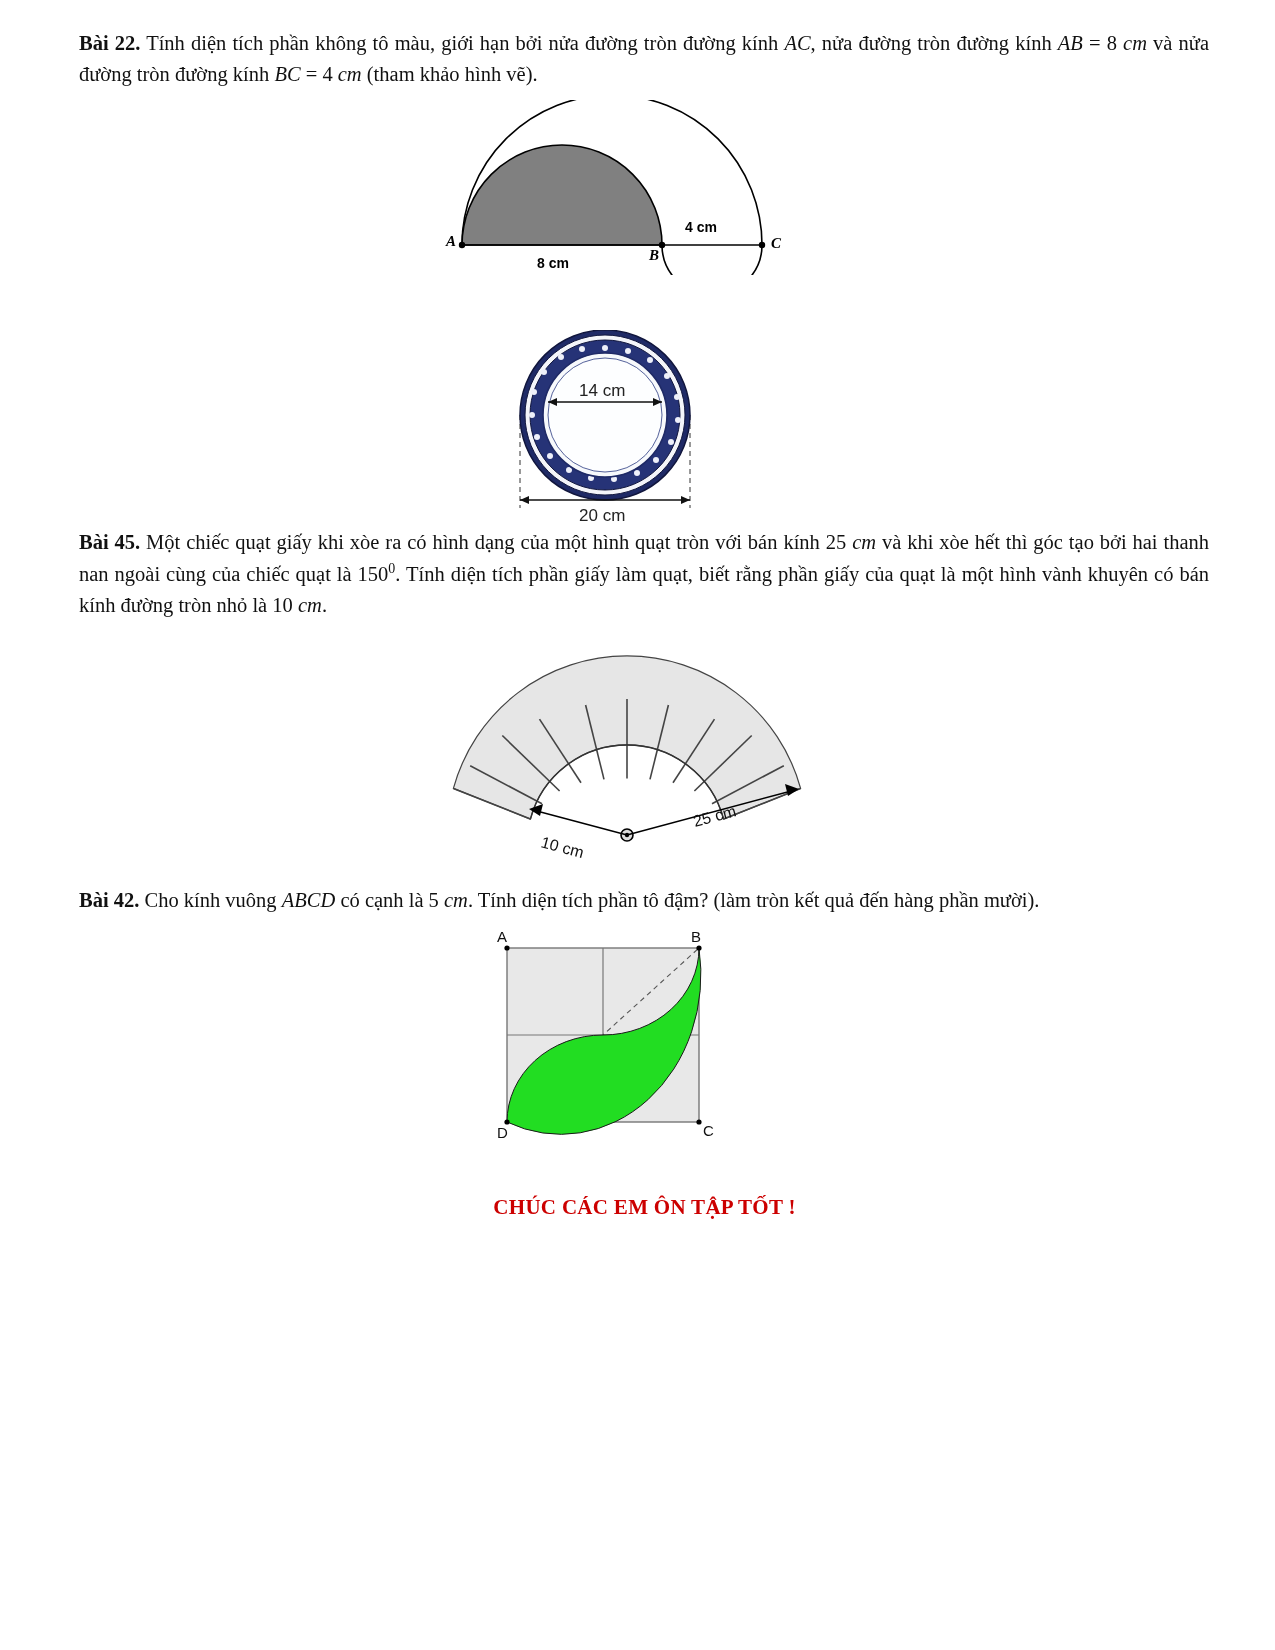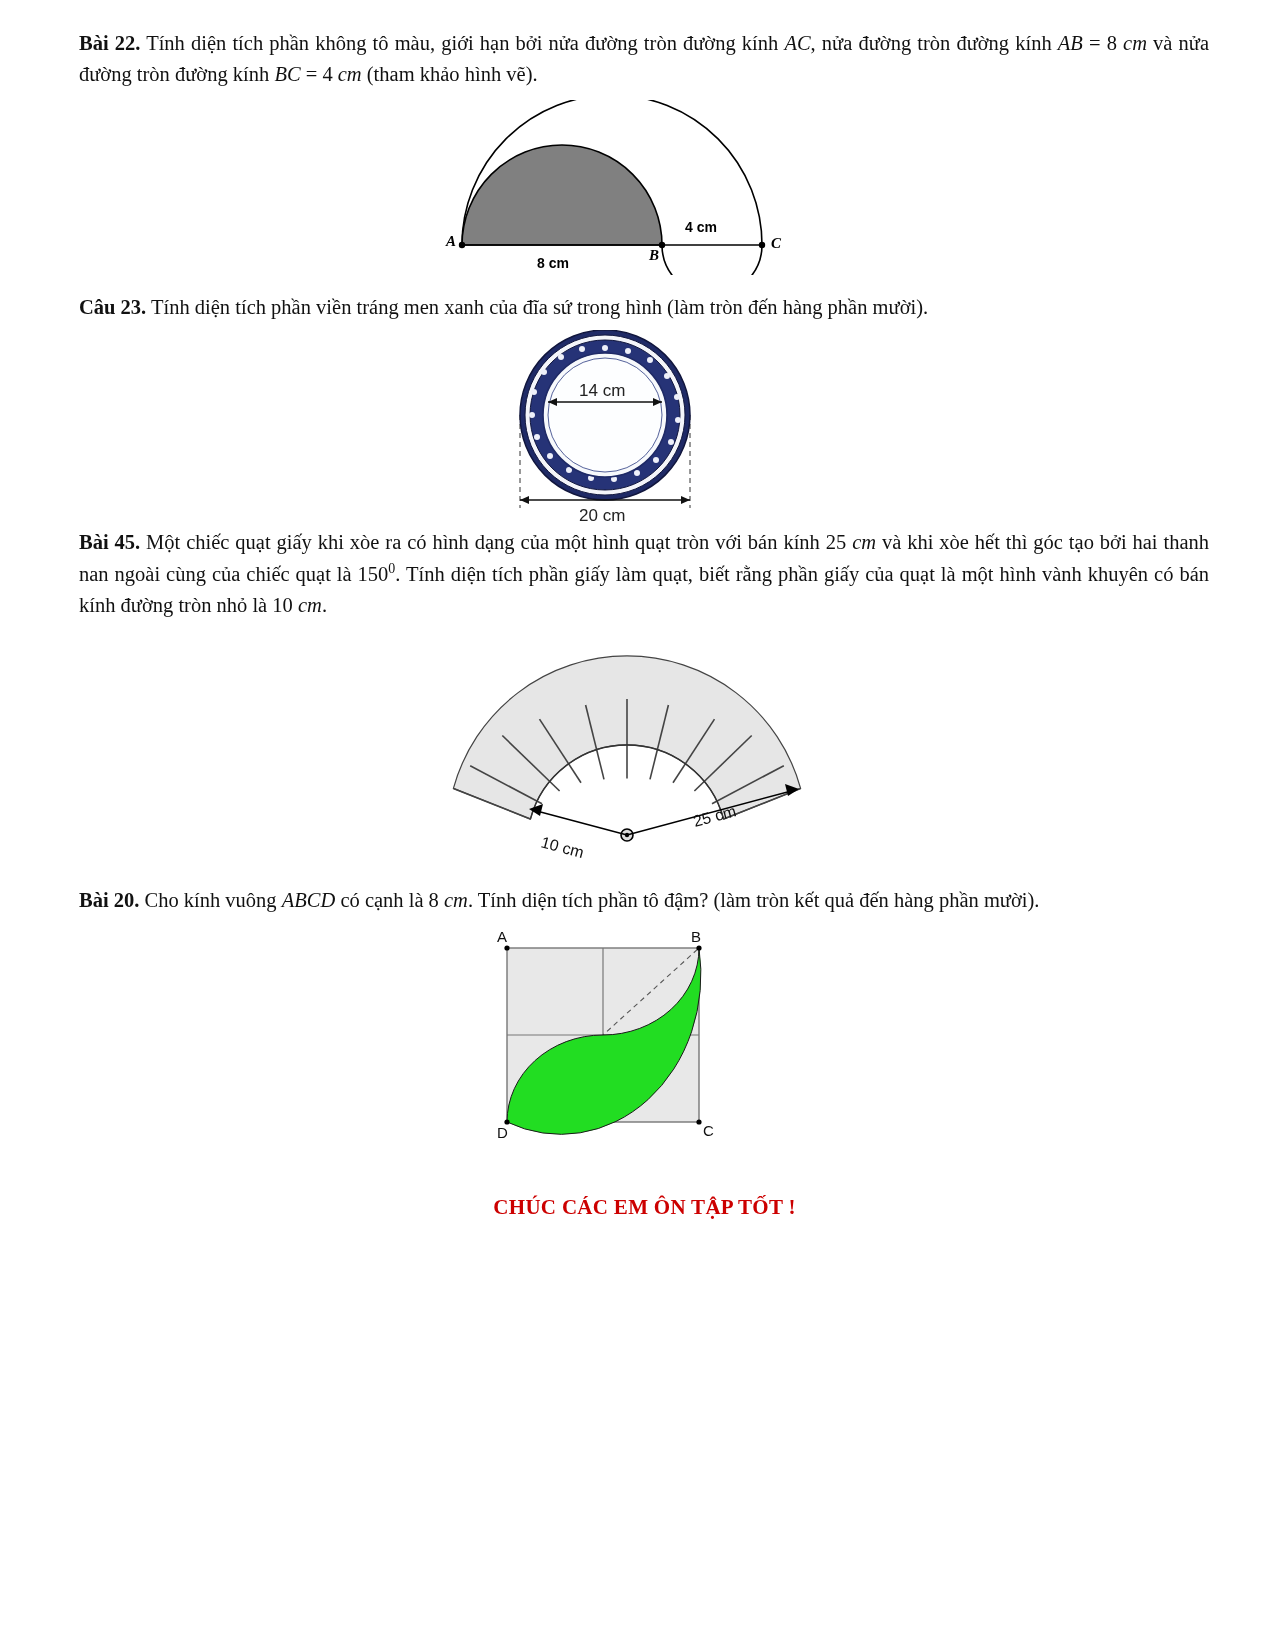--- a/index.html
+++ b/index.html
@@ -100,24 +100,20 @@
       <circle cx="235" cy="145" r="3.2" fill="#000"></circle>
       <circle cx="335" cy="145" r="3.2" fill="#000"></circle>
       <text class="lbl" x="19" y="146">A</text>
       <text class="lbl" x="222" y="160">B</text>
       <text class="lbl" x="344" y="148">C</text>
       <text class="dimlbl" x="110" y="168">8 cm</text>
       <text class="dimlbl" x="258" y="132">4 cm</text>
     </svg>
   </div>
 
-  <div class="para" style="left:72px; top:292px; width:1130px;">
-    <b>Câu 23.</b>
-    <span>Tính diện tích phần viền tráng men xanh của đĩa sứ trong hình (làm tròn đến hàng phần mười).</span>
-  </div>
 
   <div class="fig" style="left:480px; top:330px; width:250px; height:200px;">
     <svg width="250" height="200" viewBox="0 0 250 200">
       <defs>
         <clipPath id="rimclip">
           <circle cx="118" cy="85" r="85"></circle>
         </clipPath>
       </defs>
 
       <line x1="33" y1="85" x2="33" y2="178" stroke="#333" stroke-width="1" stroke-dasharray="5,4"></line>
@@ -202,22 +198,22 @@
       <path d="M 392 154 L 378 149 L 381 161 Z" fill="#000"></path>
       <text class="fanlbl" x="288" y="192" transform="rotate(-15 288 192)">25 cm</text>
 
       <line x1="220" y1="200" x2="126" y2="175" stroke="#000" stroke-width="1.4"></line>
       <path d="M 122 174 L 136 169 L 133 181 Z" fill="#000"></path>
       <text class="fanlbl" x="133" y="212" transform="rotate(15 133 212)">10 cm</text>
     </svg>
   </div>
 
   <div class="para" style="left:72px; top:885px; width:1130px;">
-    <b>Bài 20.</b>
-    <span>Cho kính vuông </span><span class="it">ABCD</span><span> có cạnh là 8 </span><span class="it">cm</span><span>. Tính diện tích phần tô đậm? (làm tròn kết quả đến hàng phần mười).</span>
+    <b>Bài 42.</b>
+    <span>Cho kính vuông </span><span class="it">ABCD</span><span> có cạnh là 5 </span><span class="it">cm</span><span>. Tính diện tích phần tô đậm? (làm tròn kết quả đến hàng phần mười).</span>
   </div>
 
   <div class="fig" style="left:470px; top:930px; width:250px; height:225px;">
     <svg width="250" height="225" viewBox="0 0 250 225">
 
       <rect x="30" y="18" width="192" height="174" fill="#e8e8e8" stroke="#777" stroke-width="1.4"></rect>
 
       <line x1="126" y1="18" x2="126" y2="192" stroke="#777" stroke-width="1.2"></line>
       <line x1="30" y1="105" x2="222" y2="105" stroke="#777" stroke-width="1.2"></line>
 

